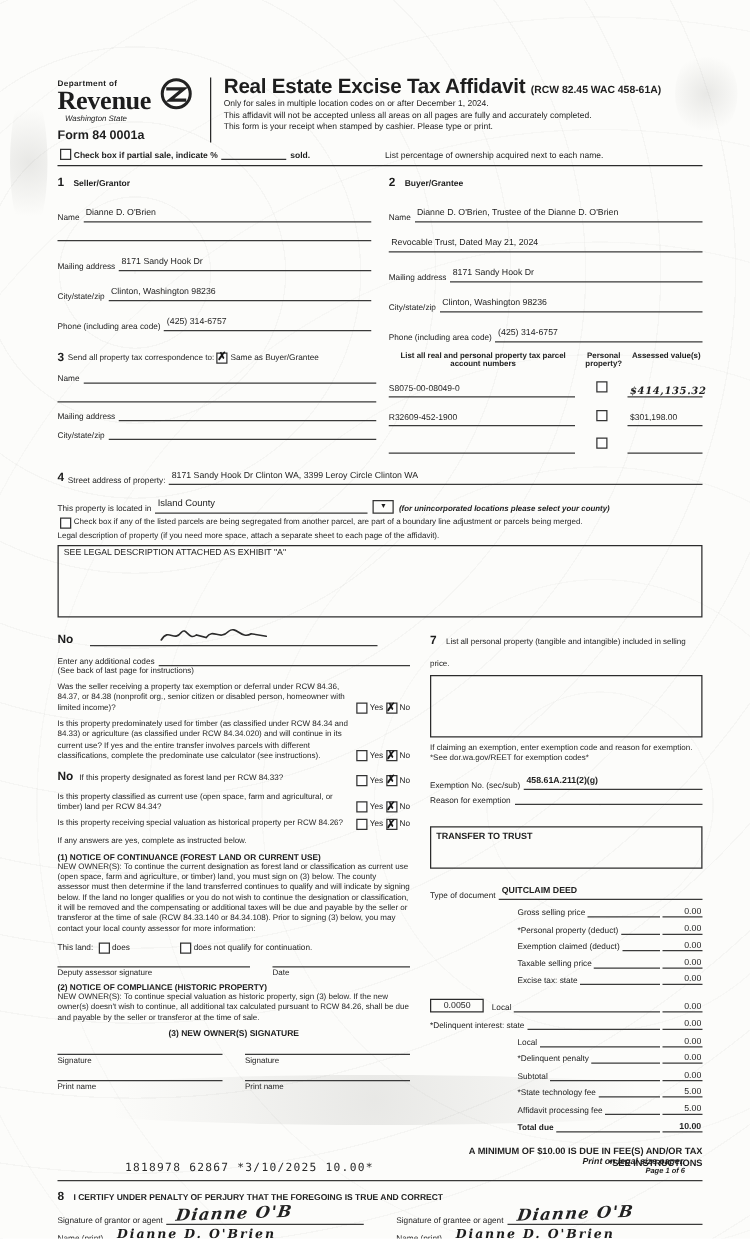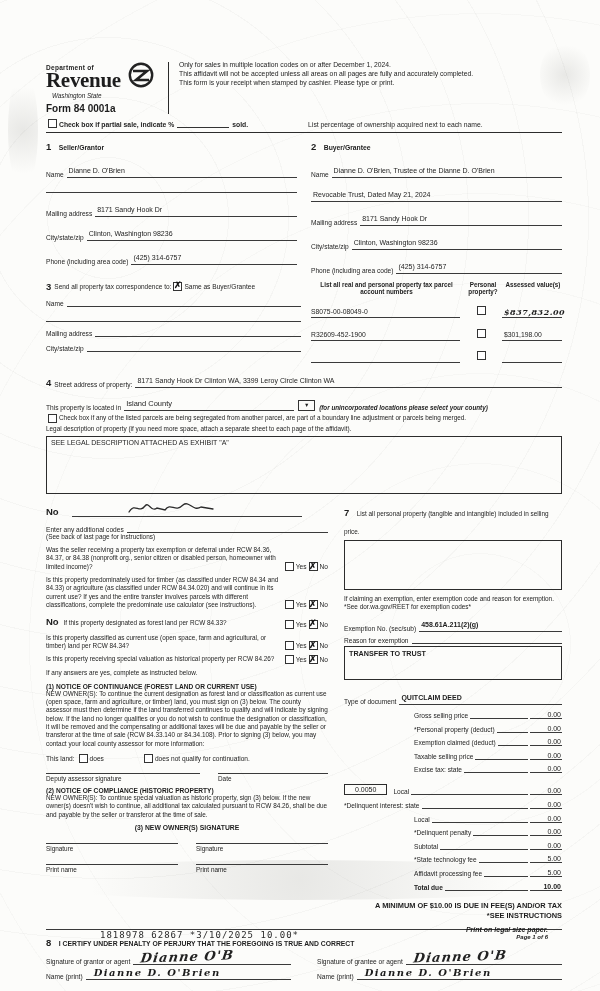--- a/index.html
+++ b/index.html
@@ -66,21 +66,21 @@
   .mid-r{flex:1;}
   .q{display:flex;margin-top:5px;}
   .q .qt{flex:1;font-size:6.4px;line-height:1.3;}
   .q .qa{flex:none;align-self:flex-end;}
   .small{font-size:6.4px;line-height:1.3;}
   .ntitle{font-size:6.6px;font-weight:bold;margin-top:5px;}
   .squig{position:relative;height:14px;border-bottom:1px solid #3a3a3a;width:230px;margin-left:10px;}
   .squig svg{position:absolute;left:55px;top:-2px;}
   .boxed{border:1.2px solid #2c2c2c;padding:2px 4px;}
   .pbox{height:44px;margin-top:2px;}
-  .rbox{height:28px;margin-top:2px;font-size:7.2px;font-weight:bold;}
+  .rbox{height:28px;margin-top:17px;font-size:7.2px;font-weight:bold;}
   
   .fee-row{display:flex;align-items:flex-end;margin-top:4.6px;}
   .fee-label{font-size:6.6px;white-space:nowrap;}
   .fee-leader{flex:1;border-bottom:1px solid #3a3a3a;min-height:8px;margin:0 2px;}
   .fee-value{font-size:7px;border-bottom:1px solid #3a3a3a;min-width:30px;text-align:right;padding:0 1px;}
   .rate-box{border:1px solid #2c2c2c;font-size:7px;padding:1px 10px;margin-right:6px;}
   .fee-indent{margin-left:70px;}
   .minnote{font-size:7.4px;font-weight:bold;text-align:right;margin-top:10px;line-height:1.4;}
   
   .s8{margin-top:8px;}
@@ -112,20 +112,24 @@
           <svg width="26" height="26" viewBox="0 0 26 26">
             <circle cx="13" cy="13" r="11.2" fill="none" stroke="#222" stroke-width="2.4"></circle>
             <path d="M5,9 L19,9 L8,18 L21,18" fill="none" stroke="#222" stroke-width="2.6"></path>
           </svg>
         </span>
         <div class="agency3">Washington State</div>
         <div class="formno">Form 84 0001a</div>
       </div>
       <div class="hdr-div"></div>
       <div class="hdr-right">
+        <div>
+          <span class="t-title">Real Estate Excise Tax Affidavit</span>
+          <span class="t-code">(RCW 82.45 WAC 458-61A)</span>
+        </div>
         <div class="t-note">Only for sales in multiple location codes on or after December 1, 2024.</div>
         <div class="t-note">This affidavit will not be accepted unless all areas on all pages are fully and accurately completed.</div>
         <div class="t-note">This form is your receipt when stamped by cashier. Please type or print.</div>
       </div>
     </div>
 
     <div class="partial">
       <span class="cb"></span>
       <span>Check box if partial sale, indicate %</span>
       <span class="gap"></span>
@@ -209,21 +213,21 @@
       </div>
       <div class="s3-right">
         <div class="ptab-h">
           <span class="c1">List all real and personal property tax parcel account numbers</span>
           <span class="c2">Personal property?</span>
           <span class="c3">Assessed value(s)</span>
         </div>
         <div class="prow">
           <span class="pn">S8075-00-08049-0</span>
           <span class="pc"><span class="cb"></span></span>
-          <span class="pv hwv">$837,832.00</span>
+          <span class="pv hwv">$414,135.32</span>
         </div>
         <div class="prow">
           <span class="pn">R32609-452-1900</span>
           <span class="pc"><span class="cb"></span></span>
           <span class="pv">$301,198.00</span>
         </div>
         <div class="prow">
           <span class="pn"></span>
           <span class="pc"><span class="cb"></span></span>
           <span class="pv"></span>

